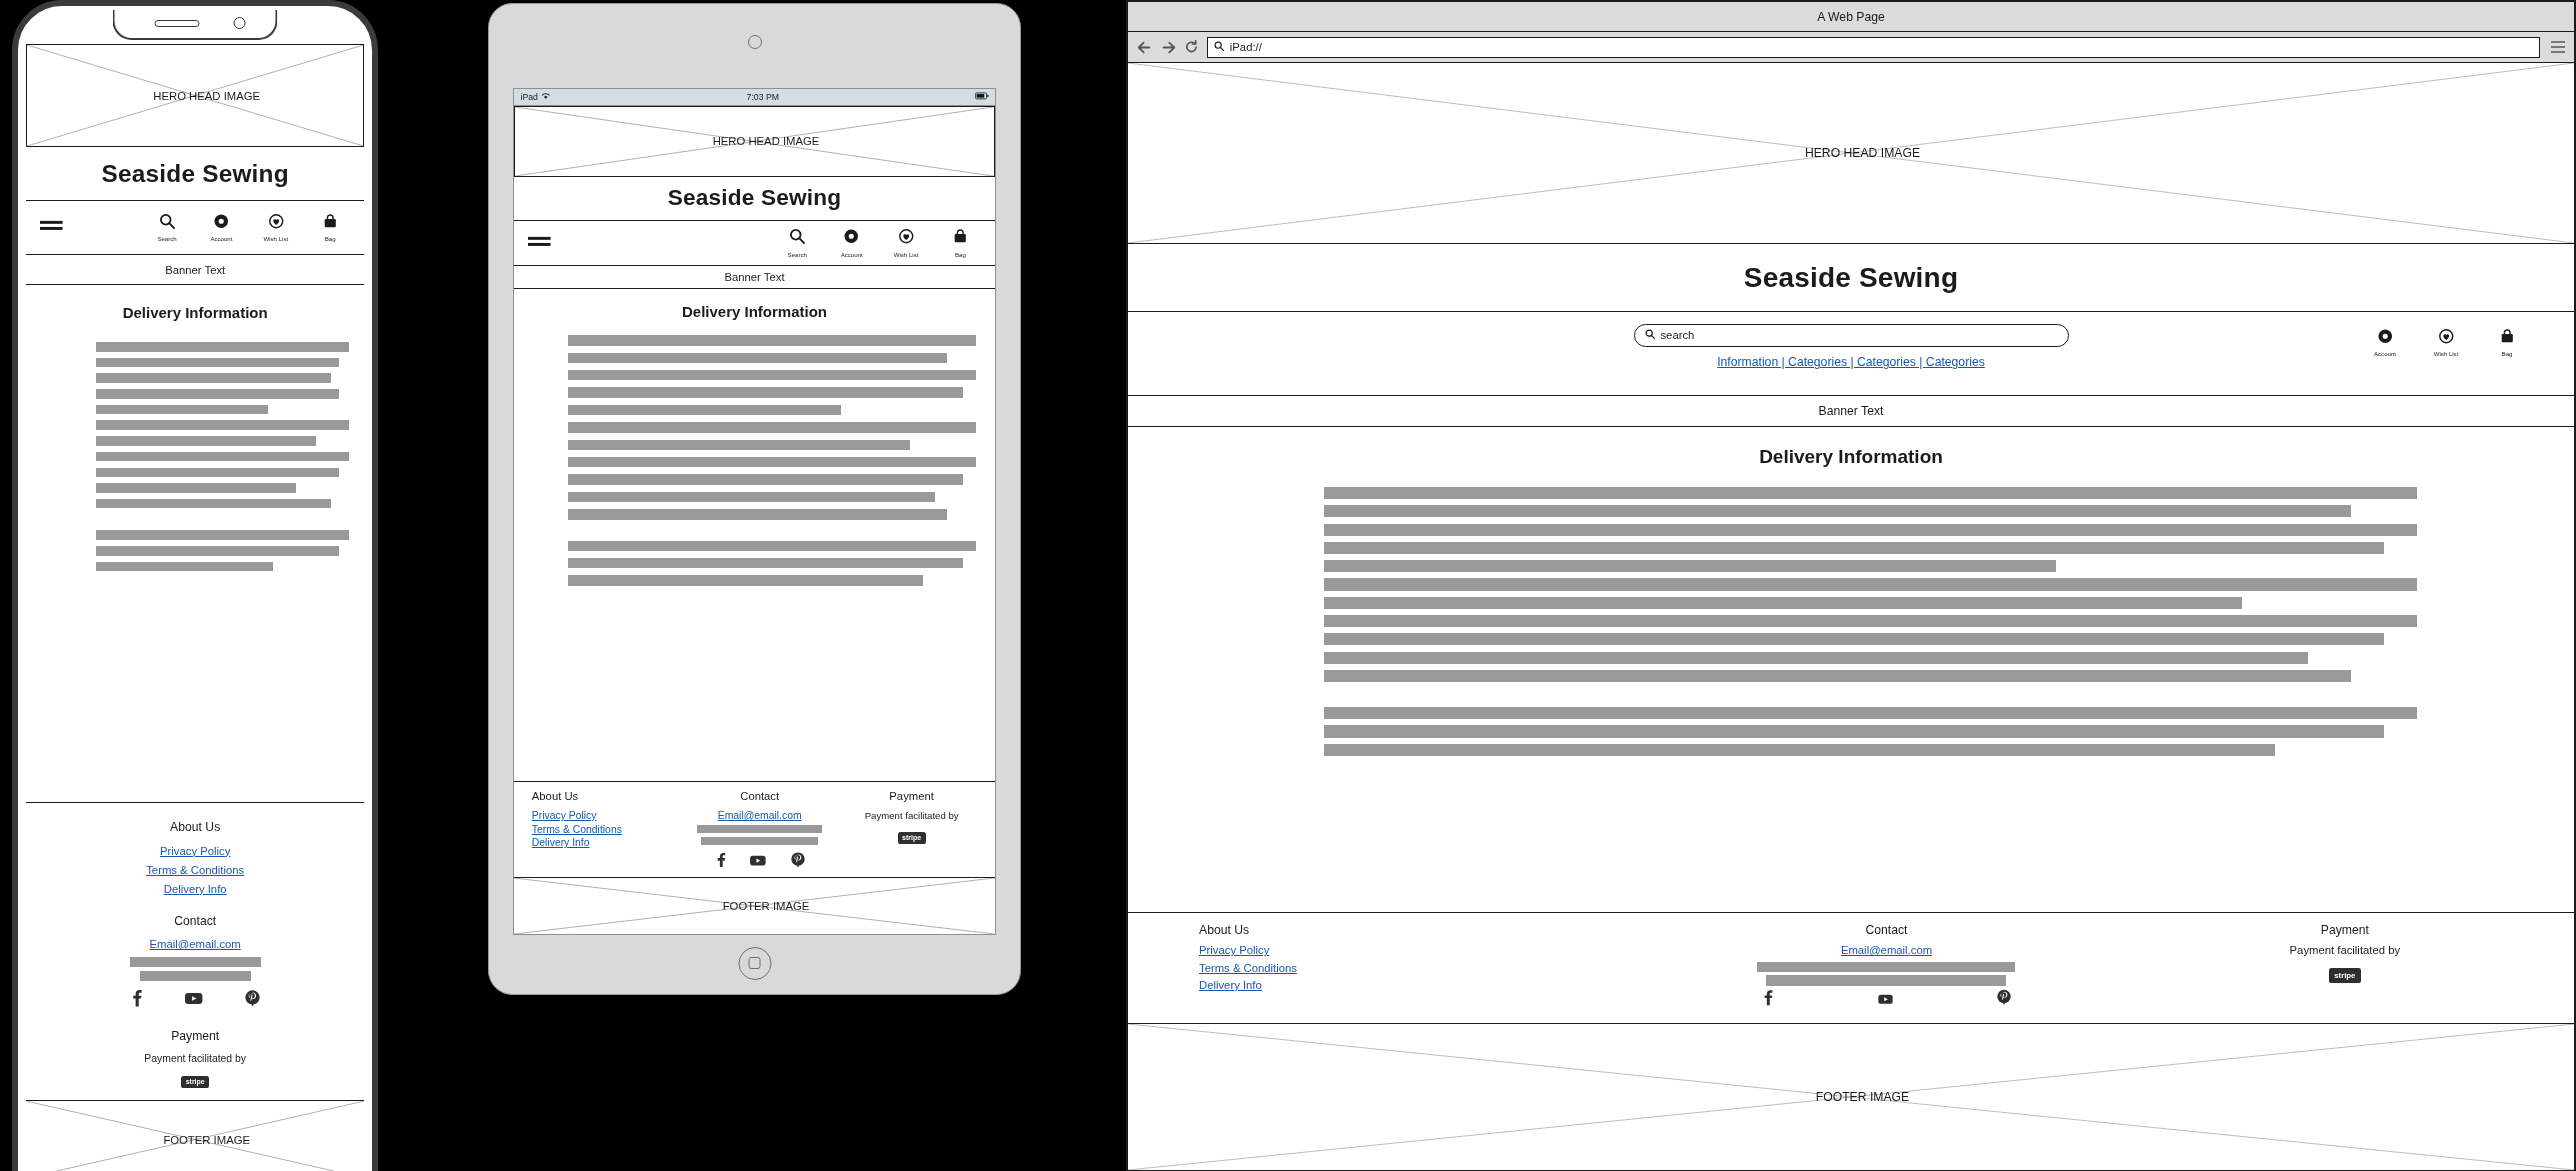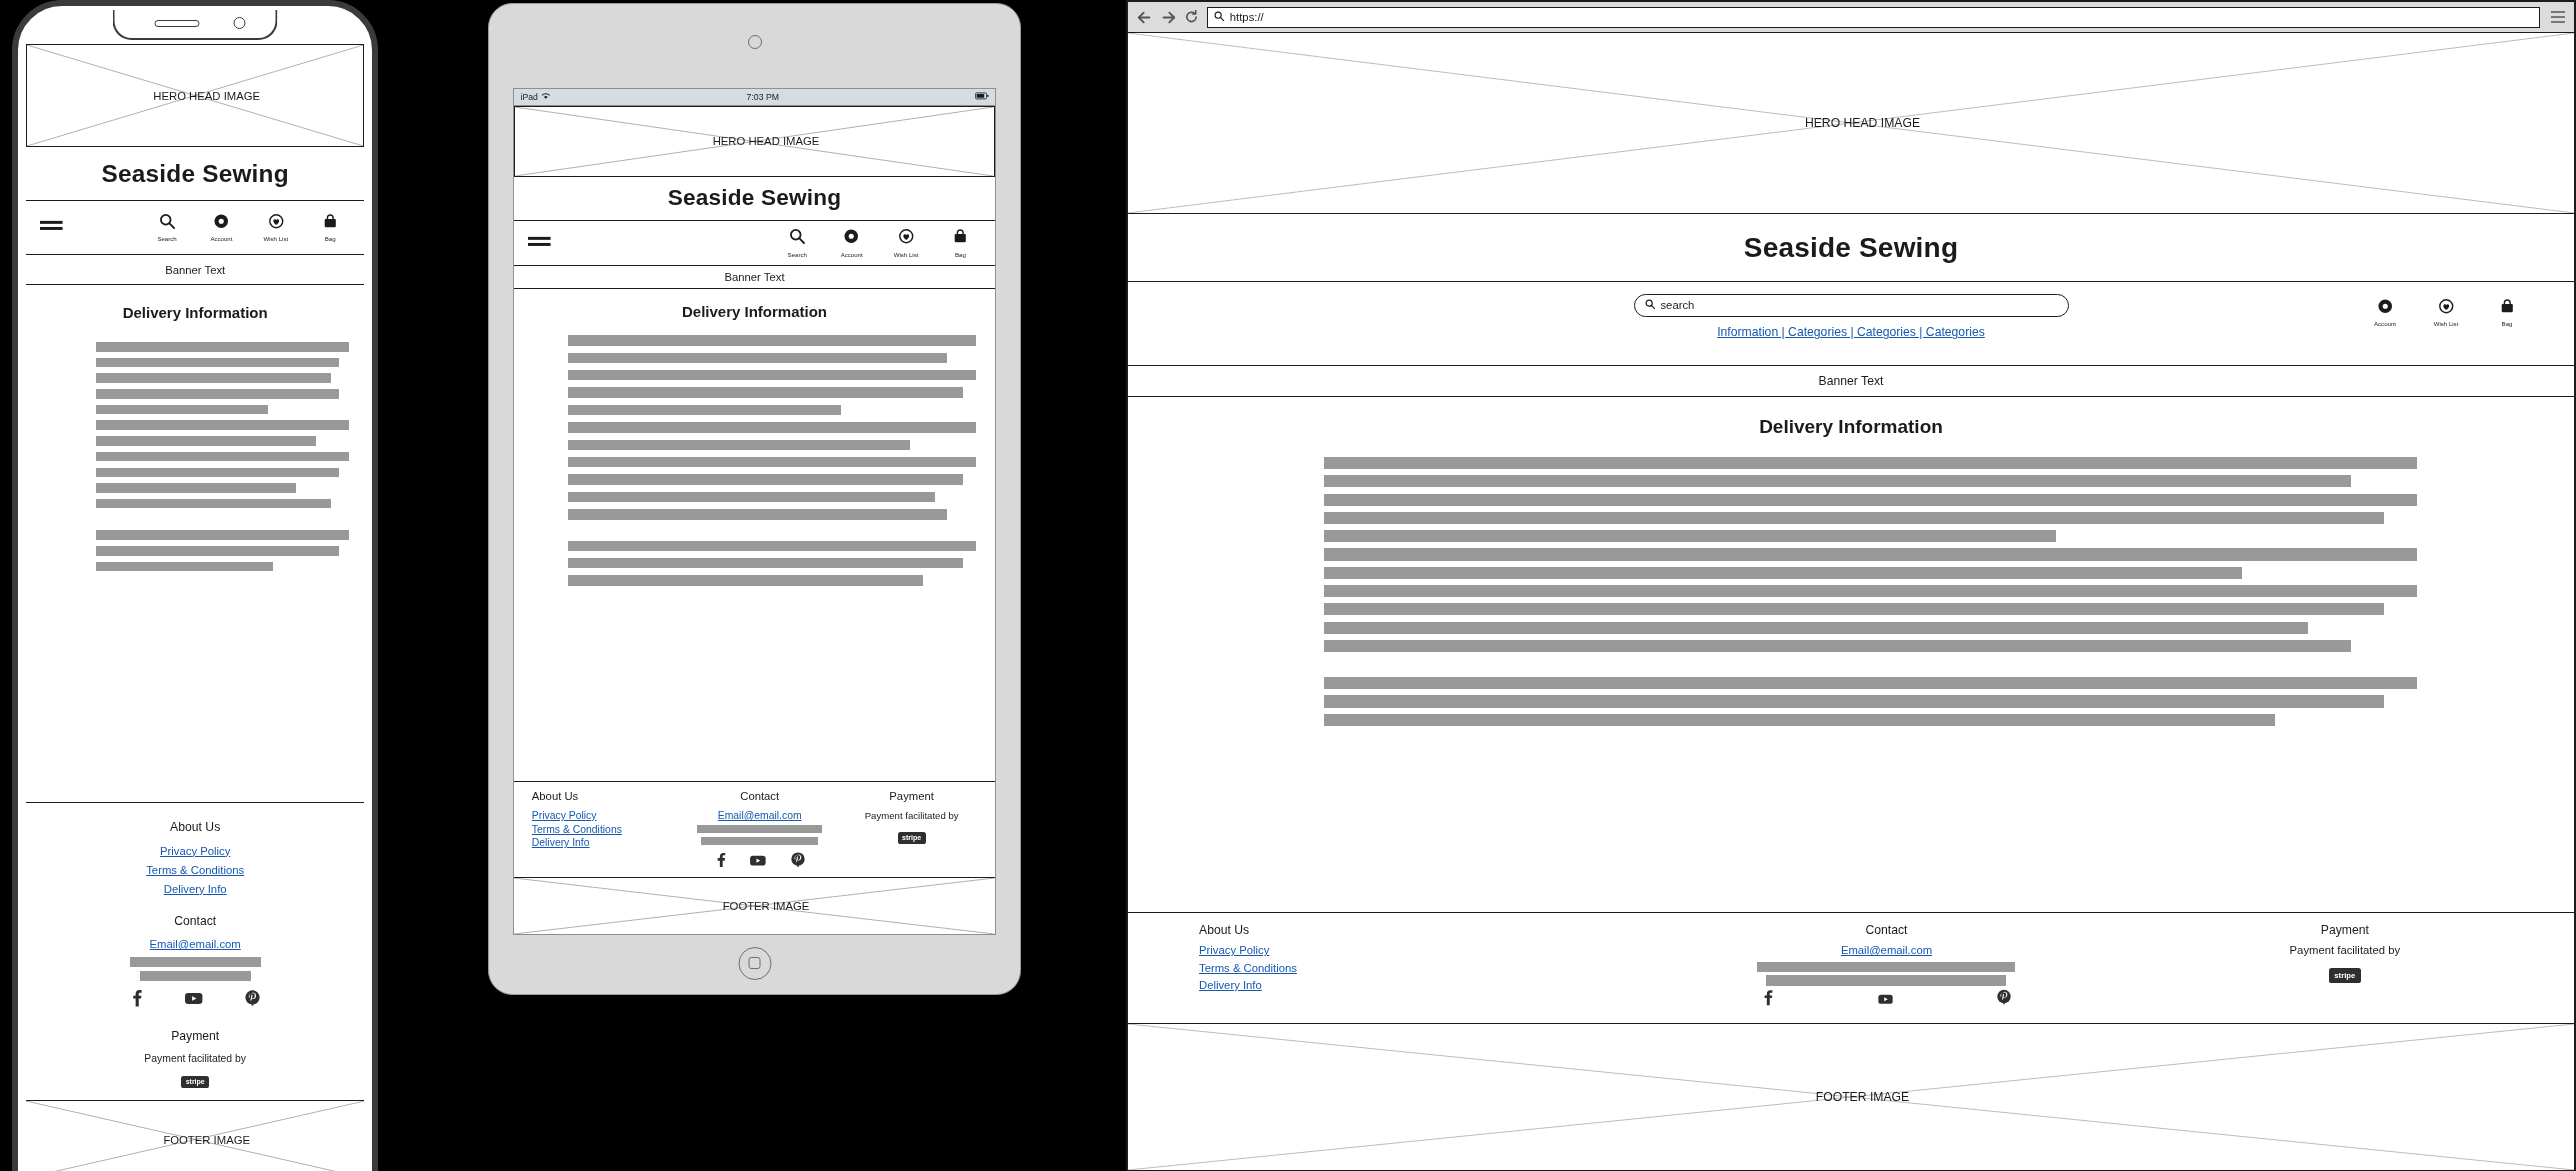--- a/index.html
+++ b/index.html
@@ -516,20 +516,23 @@
           <line x1="0" y1="0" x2="100" y2="100" stroke="#1b1b1b" stroke-width="0.35" vector-effect="non-scaling-stroke"></line>
           <line x1="100" y1="0" x2="0" y2="100" stroke="#1b1b1b" stroke-width="0.35" vector-effect="non-scaling-stroke"></line>
         </svg>
         <span>FOOTER IMAGE</span>
       </div>
     </div>
   </div>
 
   <div class="desktop">
 
+    <div class="d-titlebar">
+      <span>A Web Page</span>
+    </div>
 
     <div class="d-toolbar">
       <span class="d-nav-btn">
         <svg width="15" height="13" viewBox="0 0 18 16">
             <path d="M8 2 L2 8 L8 14" stroke="#555" stroke-width="2.3" fill="none" stroke-linecap="round" stroke-linejoin="round"></path>
             <line x1="2.4" y1="8" x2="15" y2="8" stroke="#555" stroke-width="2.3" stroke-linecap="round"></line>
           </svg>
       </span>
       <span class="d-nav-btn">
         <svg width="15" height="13" viewBox="0 0 18 16">
@@ -543,21 +546,21 @@
             <path d="M14.4 1 L14.4 5.2 L10.2 5.2" stroke="#555" stroke-width="2.1" fill="none" stroke-linecap="round" stroke-linejoin="round"></path>
           </svg>
       </span>
       <div class="d-url">
         <span>
           <svg width="10.4" height="10.4" viewBox="0 0 14 14">
               <circle cx="5.6" cy="5.6" r="4.1" stroke="#1b1b1b" stroke-width="1.5" fill="none"></circle>
               <line x1="8.7" y1="8.7" x2="13" y2="13" stroke="#1b1b1b" stroke-width="1.5" stroke-linecap="round"></line>
             </svg>
         </span>
-        <span>https://</span>
+        <span>iPad://</span>
       </div>
       <span class="d-burger">
           <i></i>
           <i></i>
           <i></i>
         </span>
     </div>
 
     <div class="img-x d-hero">
       <svg viewBox="0 0 100 100" preserveAspectRatio="none">

